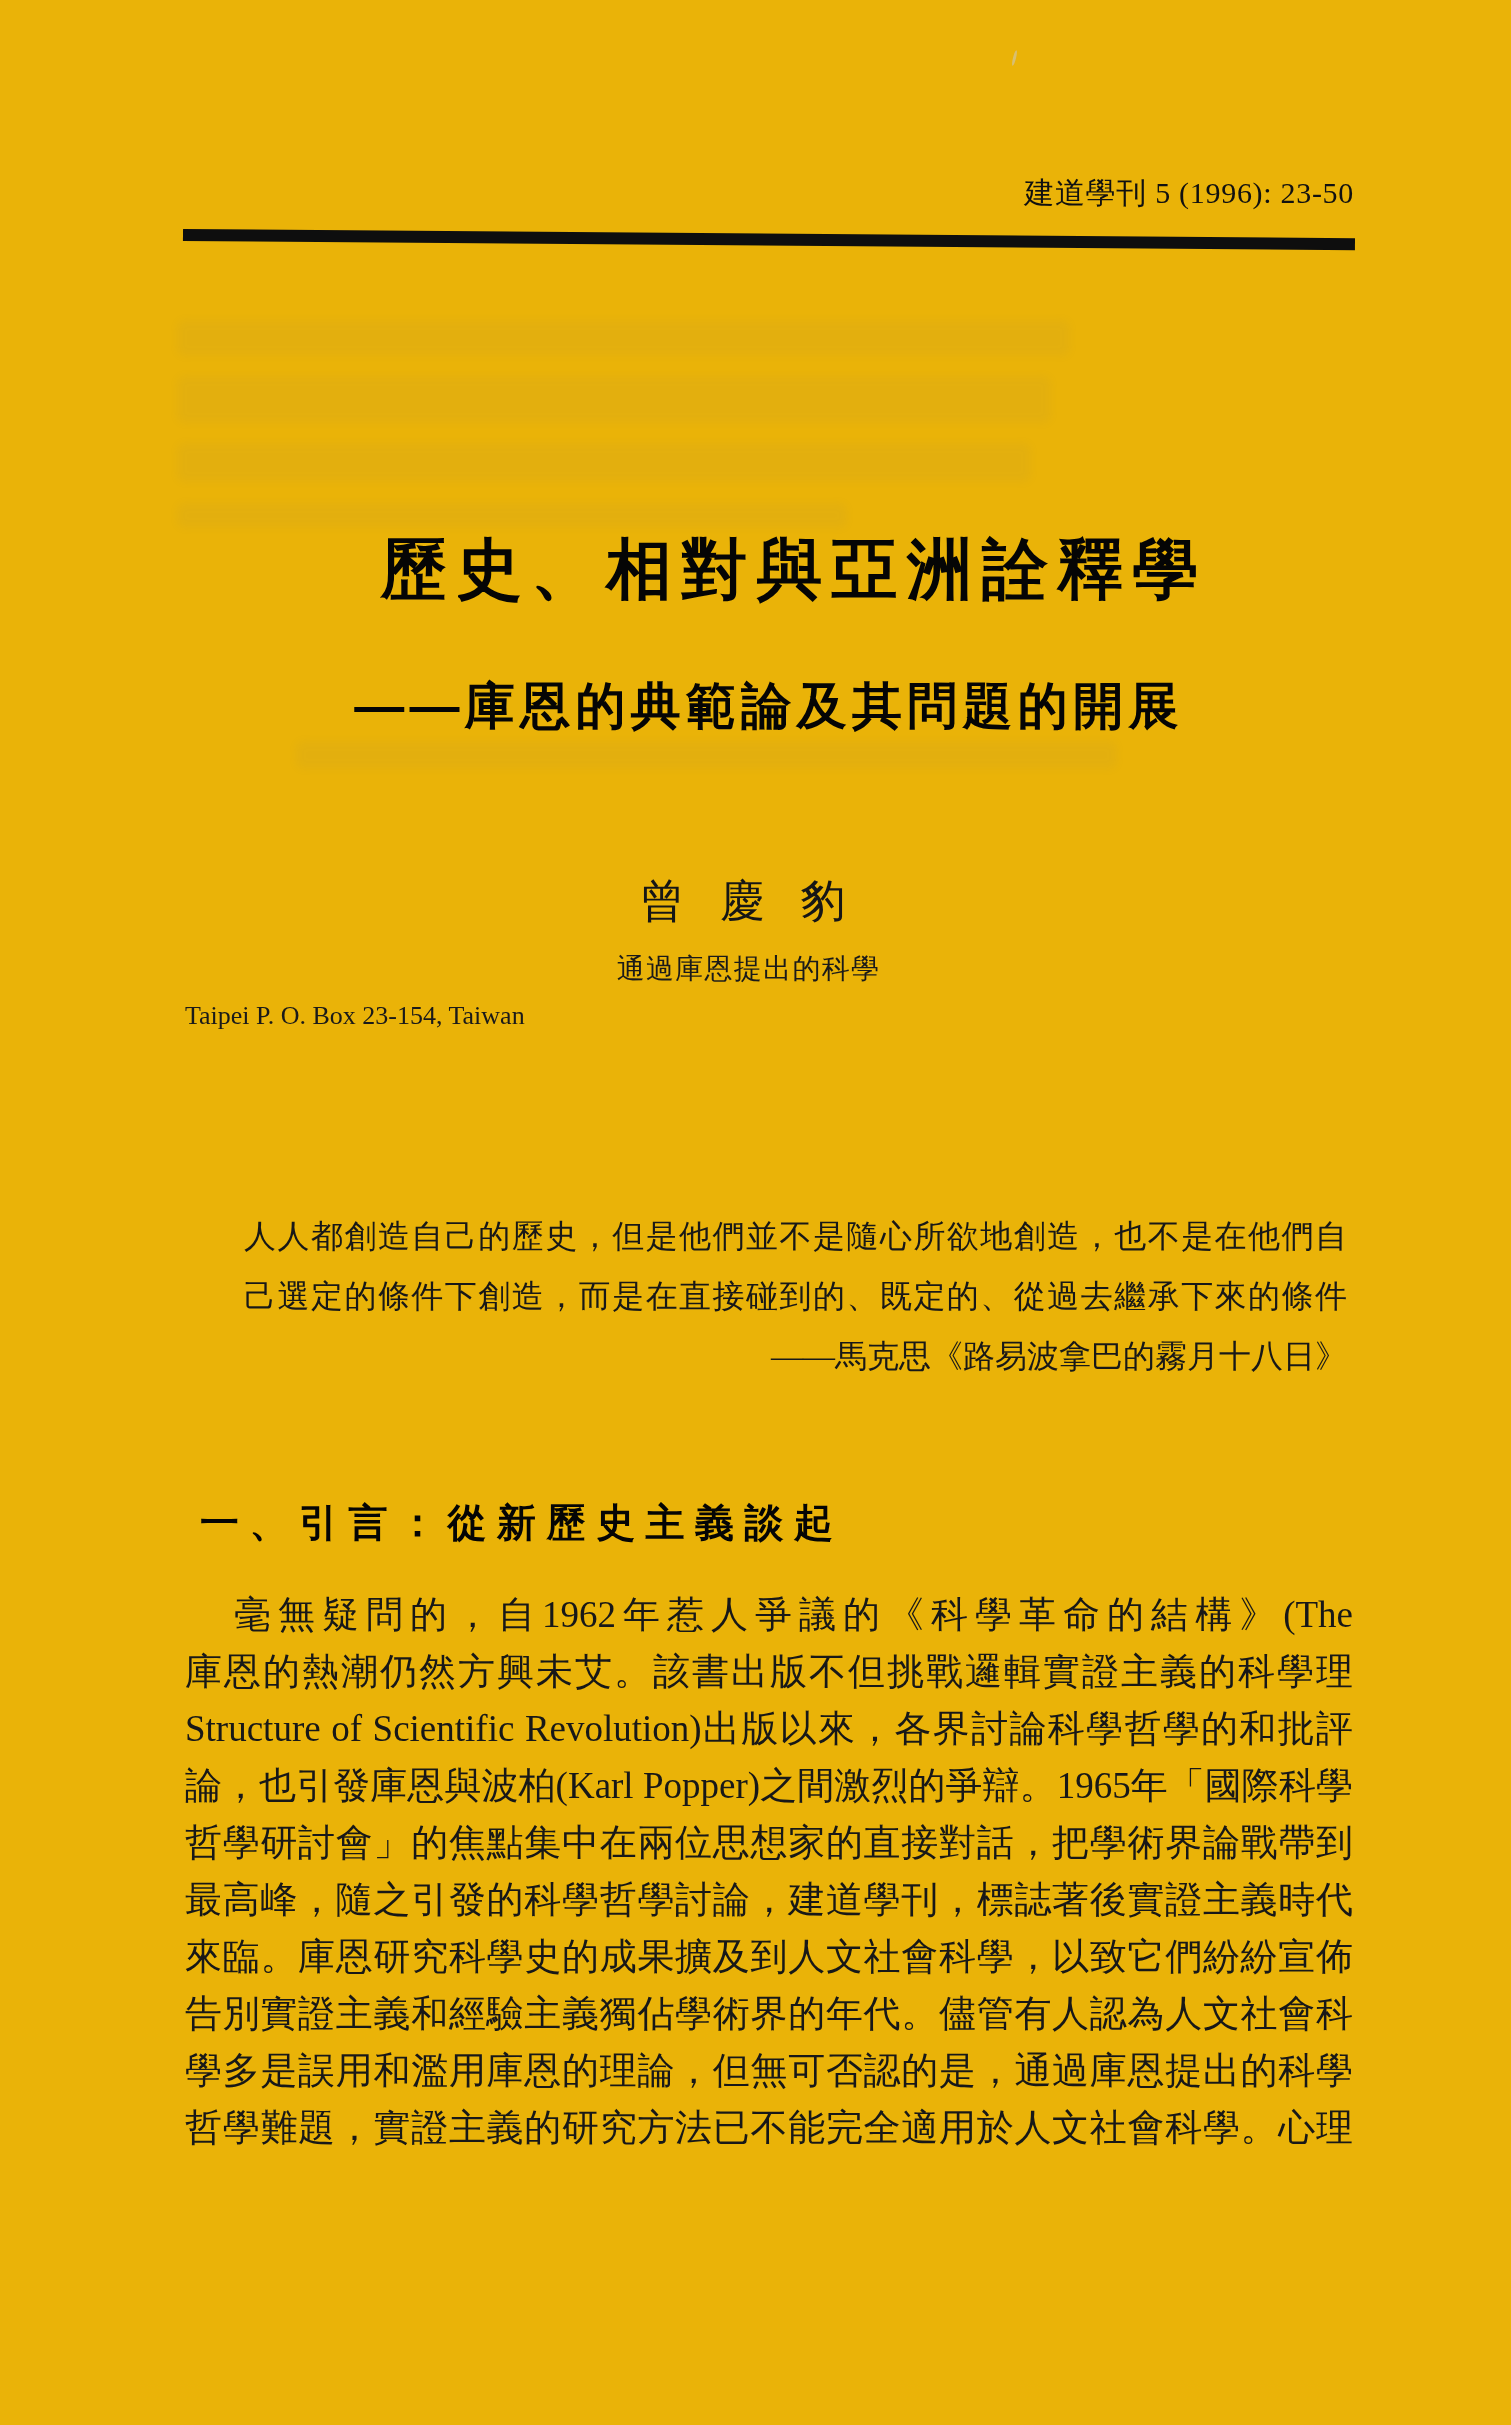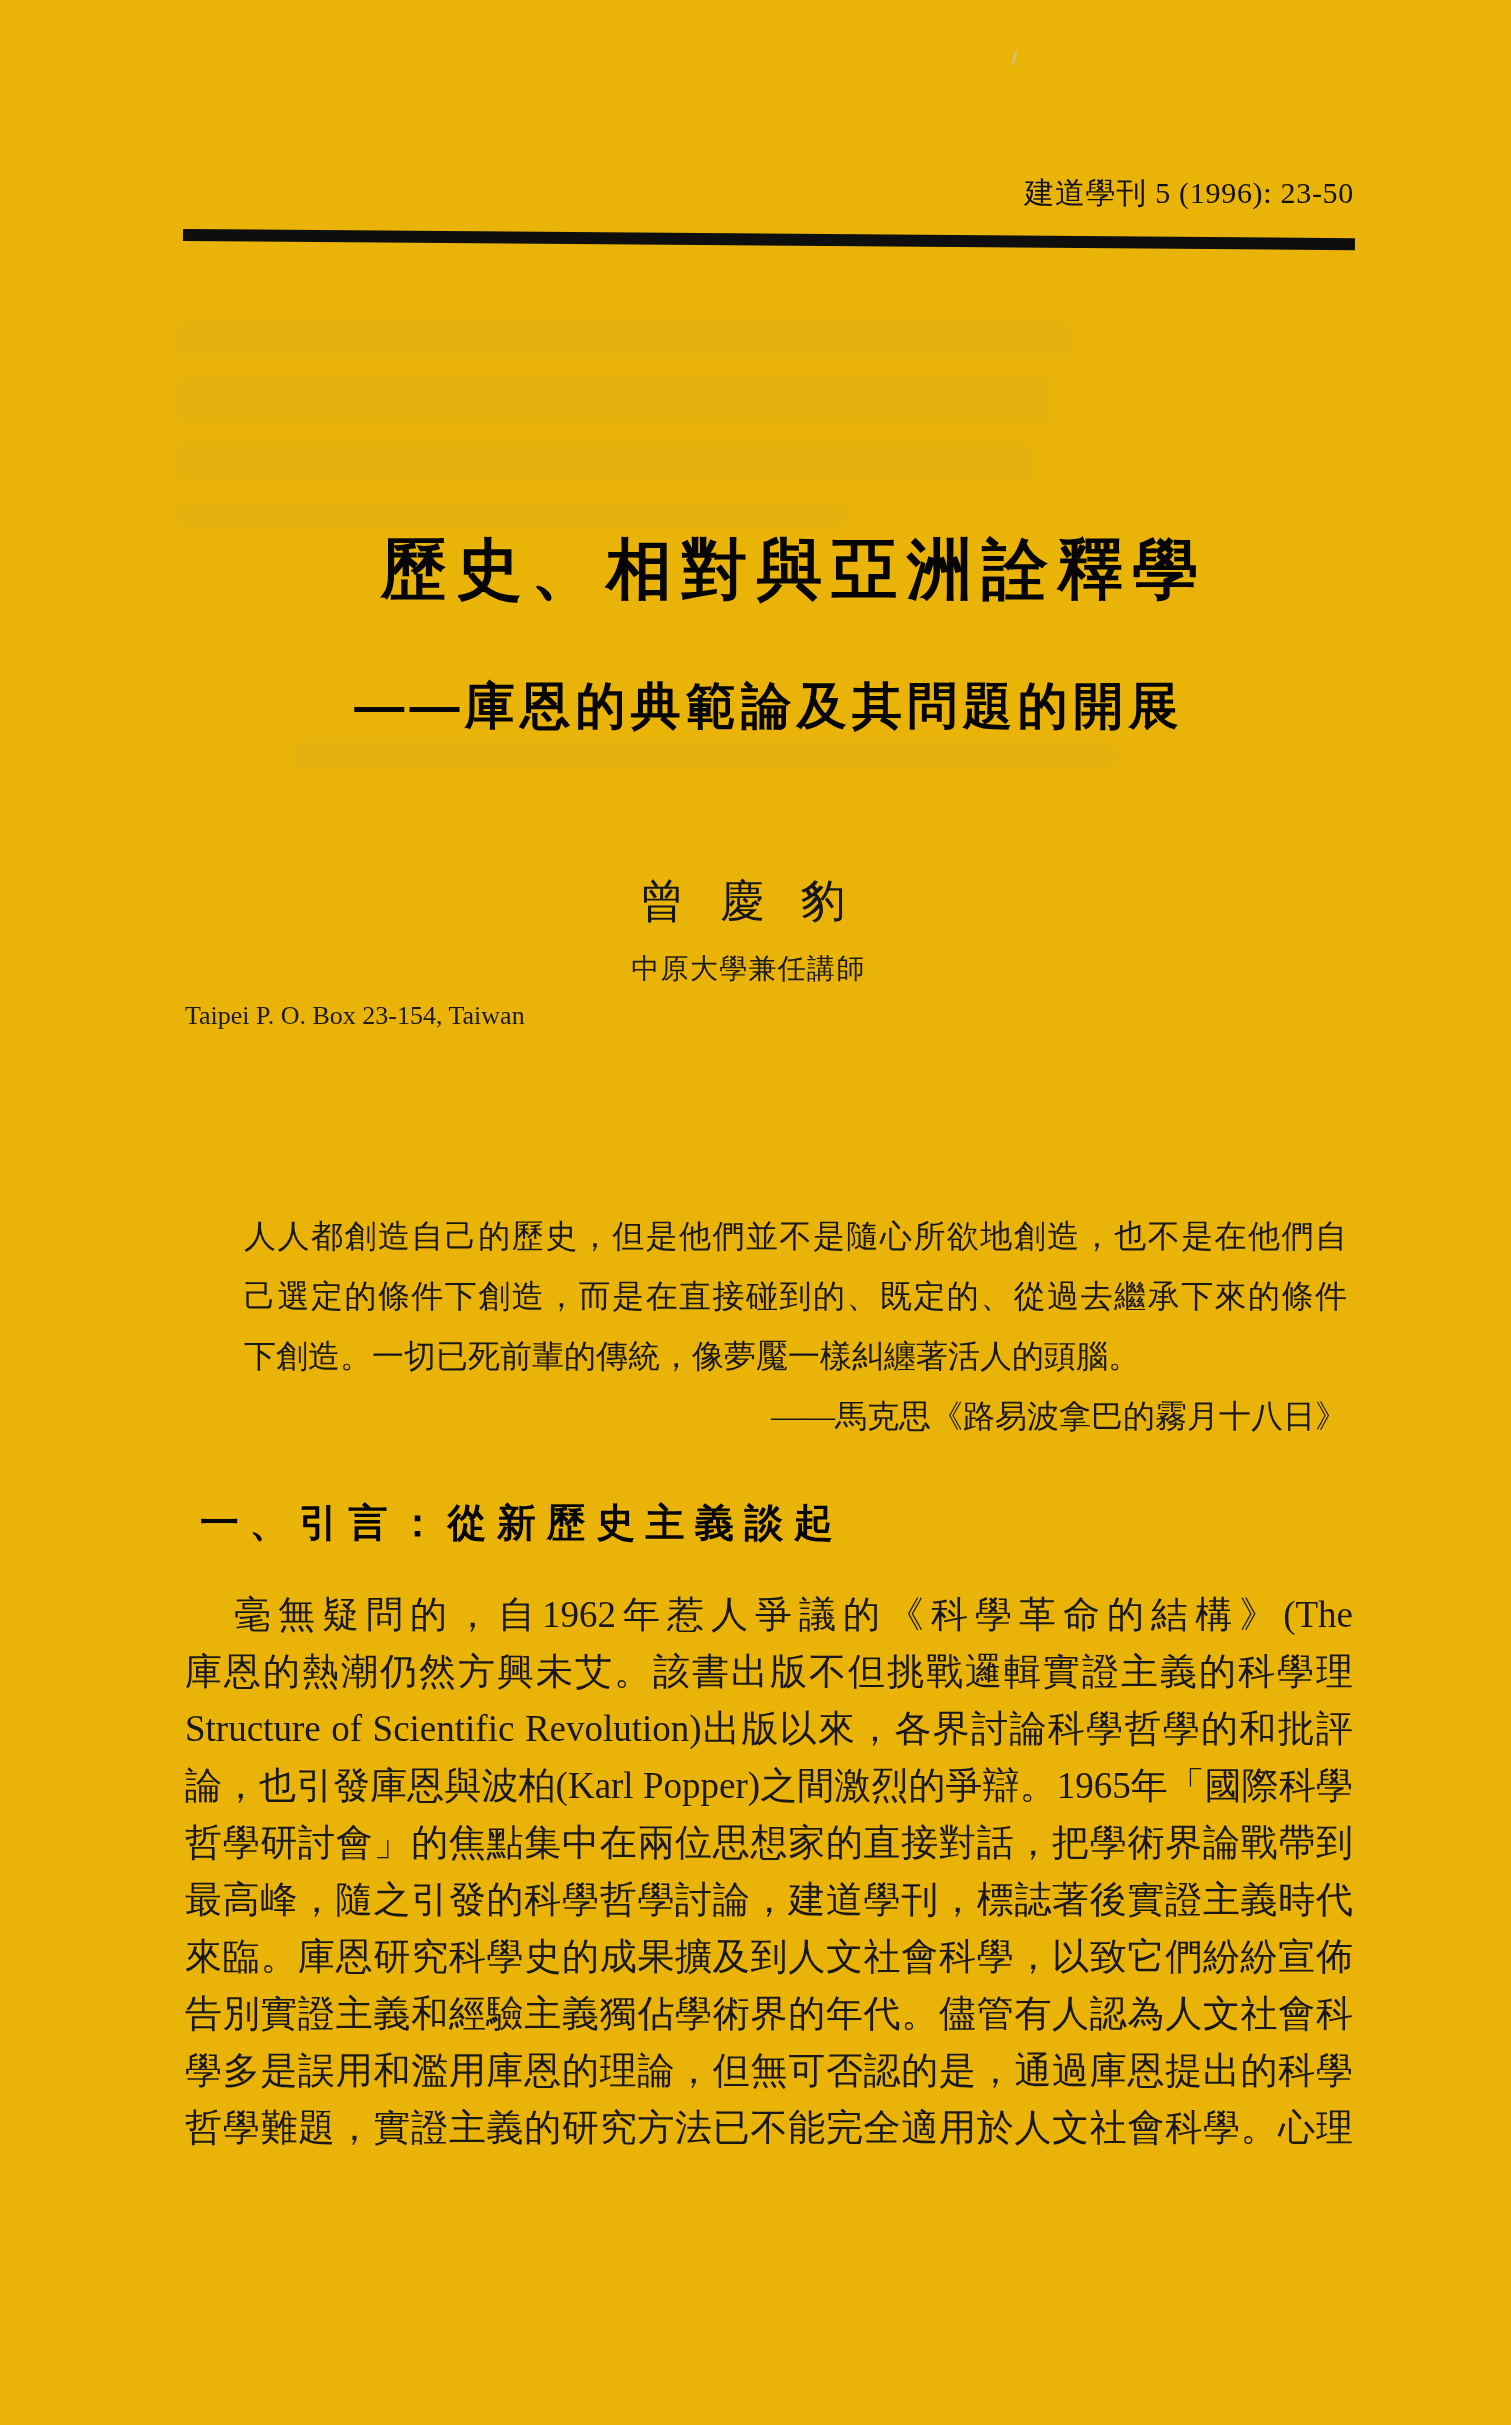--- a/index.html
+++ b/index.html
@@ -115,27 +115,26 @@
   <div class="ghost g5"></div>
   <div class="speck"></div>
 
   <div class="journal-header">建道學刊 5 (1996): 23-50</div>
   <div class="rule"></div>
 
   <div class="title">歷史、相對與亞洲詮釋學</div>
   <div class="subtitle">——庫恩的典範論及其問題的開展</div>
 
   <div class="author-name">曾 慶 豹</div>
-  <div class="affiliation">中原大學兼任講師</div>
+  <div class="affiliation">通過庫恩提出的科學</div>
   <div class="address">Taipei P. O. Box 23-154, Taiwan</div>
 
   <div class="epigraph">
     <div class="ep-line just">人人都創造自己的歷史，但是他們並不是隨心所欲地創造，也不是在他們自</div>
     <div class="ep-line just">己選定的條件下創造，而是在直接碰到的、既定的、從過去繼承下來的條件</div>
-    <div class="ep-line">下創造。一切已死前輩的傳統，像夢魘一樣糾纏著活人的頭腦。</div>
     <div class="ep-line ep-attrib">——馬克思《路易波拿巴的霧月十八日》</div>
   </div>
 
   <div class="section-heading">一、引言：從新歷史主義談起</div>
 
   <div class="body-text">
     <div class="b-line just indent">毫無疑問的，自1962年惹人爭議的《科學革命的結構》(The</div>
     <div class="b-line just">庫恩的熱潮仍然方興未艾。該書出版不但挑戰邏輯實證主義的科學理</div>
     <div class="b-line just">Structure of Scientific Revolution)出版以來，各界討論科學哲學的和批評</div>
     <div class="b-line just">論，也引發庫恩與波柏(Karl Popper)之間激烈的爭辯。1965年「國際科學</div>

